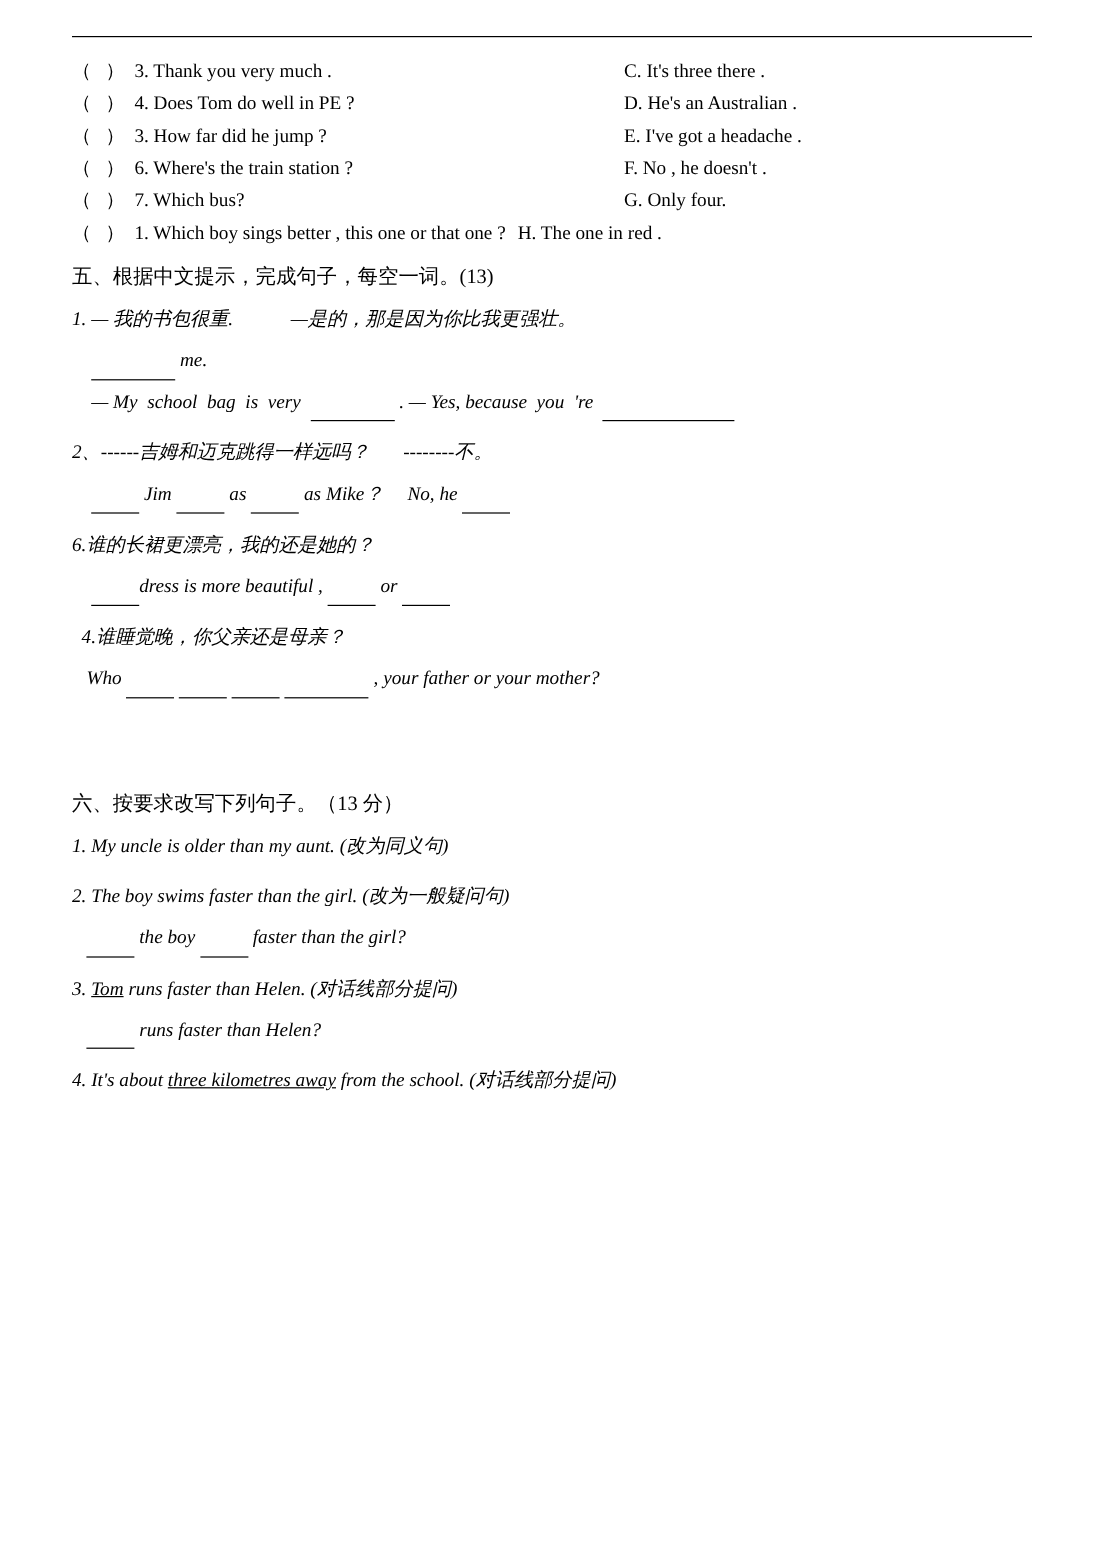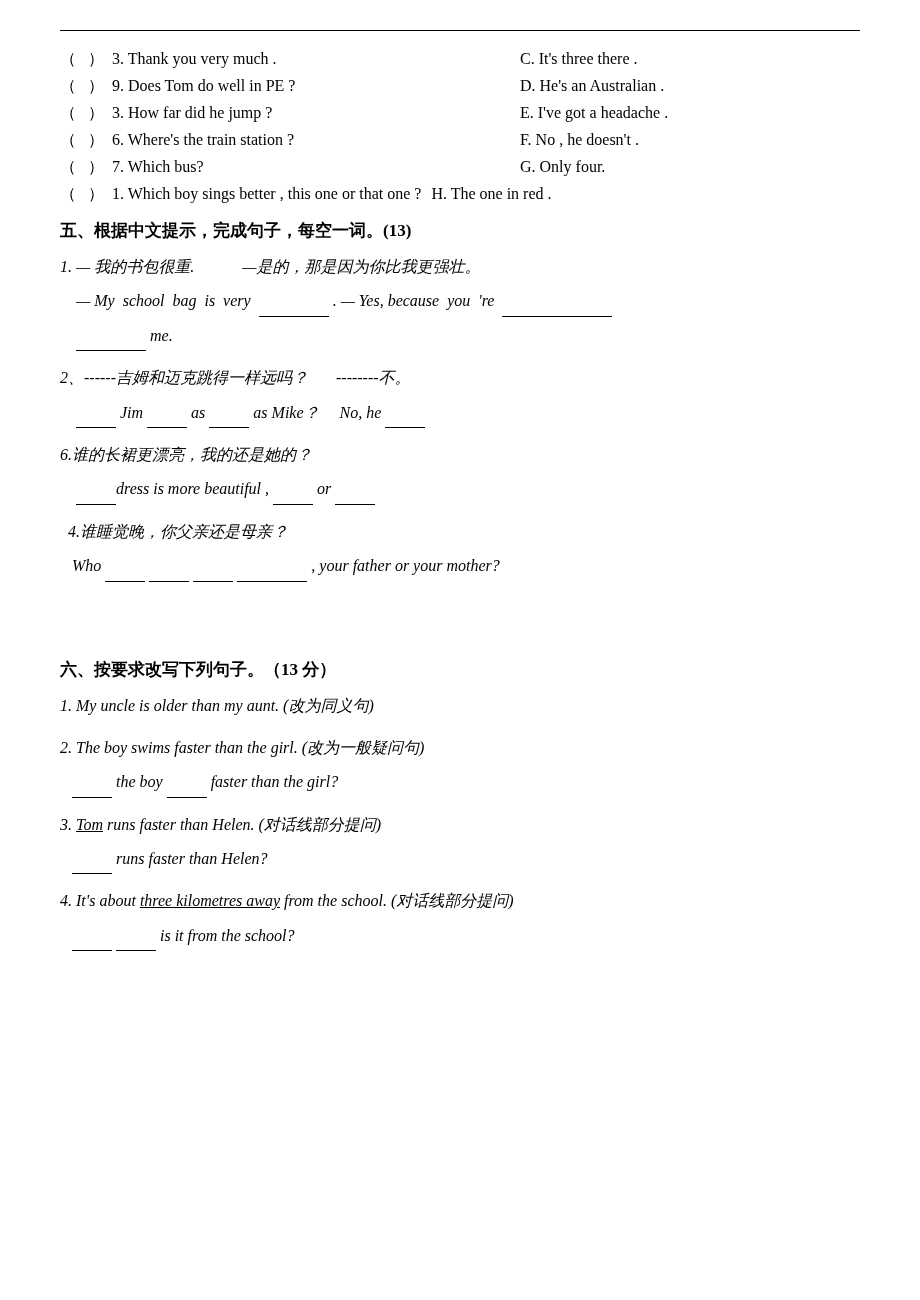--- a/index.html
+++ b/index.html
@@ -43,21 +43,21 @@
       font-size: 16px;
     }
     .paren-open { margin-right: 12px; }
     .paren-close { margin-right: 8px; }
     .matching-right {
       flex: 1;
       font-size: 16px;
     }
     .section-title {
       font-size: 17px;
-      font-weight: bold;
+      font-weight: normal;
       margin-top: 14px;
       margin-bottom: 10px;
     }
     .blank {
       display: inline-block;
       border-bottom: 1.5px solid #000;
       min-width: 60px;
       height: 1.2em;
       vertical-align: bottom;
     }
@@ -96,21 +96,21 @@
       <span class="paren paren-close">）</span>
       <span>3. Thank you very much .</span>
     </div>
     <div class="matching-right">C. It's three there .</div>
   </div>
 
   <div class="matching-row">
     <div class="matching-left">
       <span class="paren paren-open">（</span>
       <span class="paren paren-close">）</span>
-      <span>9. Does Tom do well in PE ?</span>
+      <span>4. Does Tom do well in PE ?</span>
     </div>
     <div class="matching-right">D. He's an Australian .</div>
   </div>
 
   <div class="matching-row">
     <div class="matching-left">
       <span class="paren paren-open">（</span>
       <span class="paren paren-close">）</span>
       <span>3. How far did he jump ?</span>
     </div>
@@ -144,24 +144,24 @@
     <span>H. The one in red .</span>
   </div>
 </div>
 
 <div class="section-five">
   <div class="section-title">五、根据中文提示，完成句子，每空一词。(13)</div>
 
   <div class="exercise-item">
     <p>1. — 我的书包很重.&nbsp;&nbsp;&nbsp;&nbsp;&nbsp;&nbsp;&nbsp;&nbsp;&nbsp;&nbsp;&nbsp;&nbsp;—是的，那是因为你比我更强壮。</p>
     <p>
+      &nbsp;&nbsp;&nbsp;&nbsp;<span class="blank blank-md"></span> me.
+    </p>
+    <p>
       &nbsp;&nbsp;&nbsp;&nbsp;— My &nbsp;school &nbsp;bag &nbsp;is &nbsp;very &nbsp;<span class="blank blank-md"></span> . — Yes, because &nbsp;you &nbsp;'re &nbsp;<span class="blank blank-xl"></span>
-    </p>
-    <p>
-      &nbsp;&nbsp;&nbsp;&nbsp;<span class="blank blank-md"></span> me.
     </p>
   </div>
 
   <div class="exercise-item">
     <p>2、------吉姆和迈克跳得一样远吗？&nbsp;&nbsp;&nbsp;&nbsp;&nbsp;&nbsp;&nbsp;--------不。</p>
     <p>
       &nbsp;&nbsp;&nbsp;&nbsp;<span class="blank blank-sm"></span> Jim <span class="blank blank-sm"></span> as <span class="blank blank-sm"></span> as Mike？&nbsp;&nbsp;&nbsp;&nbsp;&nbsp;No, he <span class="blank blank-sm"></span>
     </p>
   </div>
 
@@ -198,18 +198,15 @@
 
   <div class="exercise-item">
     <p>3. <span class="underline">Tom</span> runs faster than Helen. (对话线部分提问)</p>
     <p>
       &nbsp;&nbsp;&nbsp;<span class="blank blank-sm"></span> runs faster than Helen?
     </p>
   </div>
 
   <div class="exercise-item">
     <p>4. It's about <span class="underline">three kilometres away</span> from the school. (对话线部分提问)</p>
-    <p>
-      &nbsp;&nbsp;&nbsp;<span class="blank blank-sm"></span> <span class="blank blank-sm"></span> is it from the school?
-    </p>
   </div>
 
 </div>
 
 </body></html>

